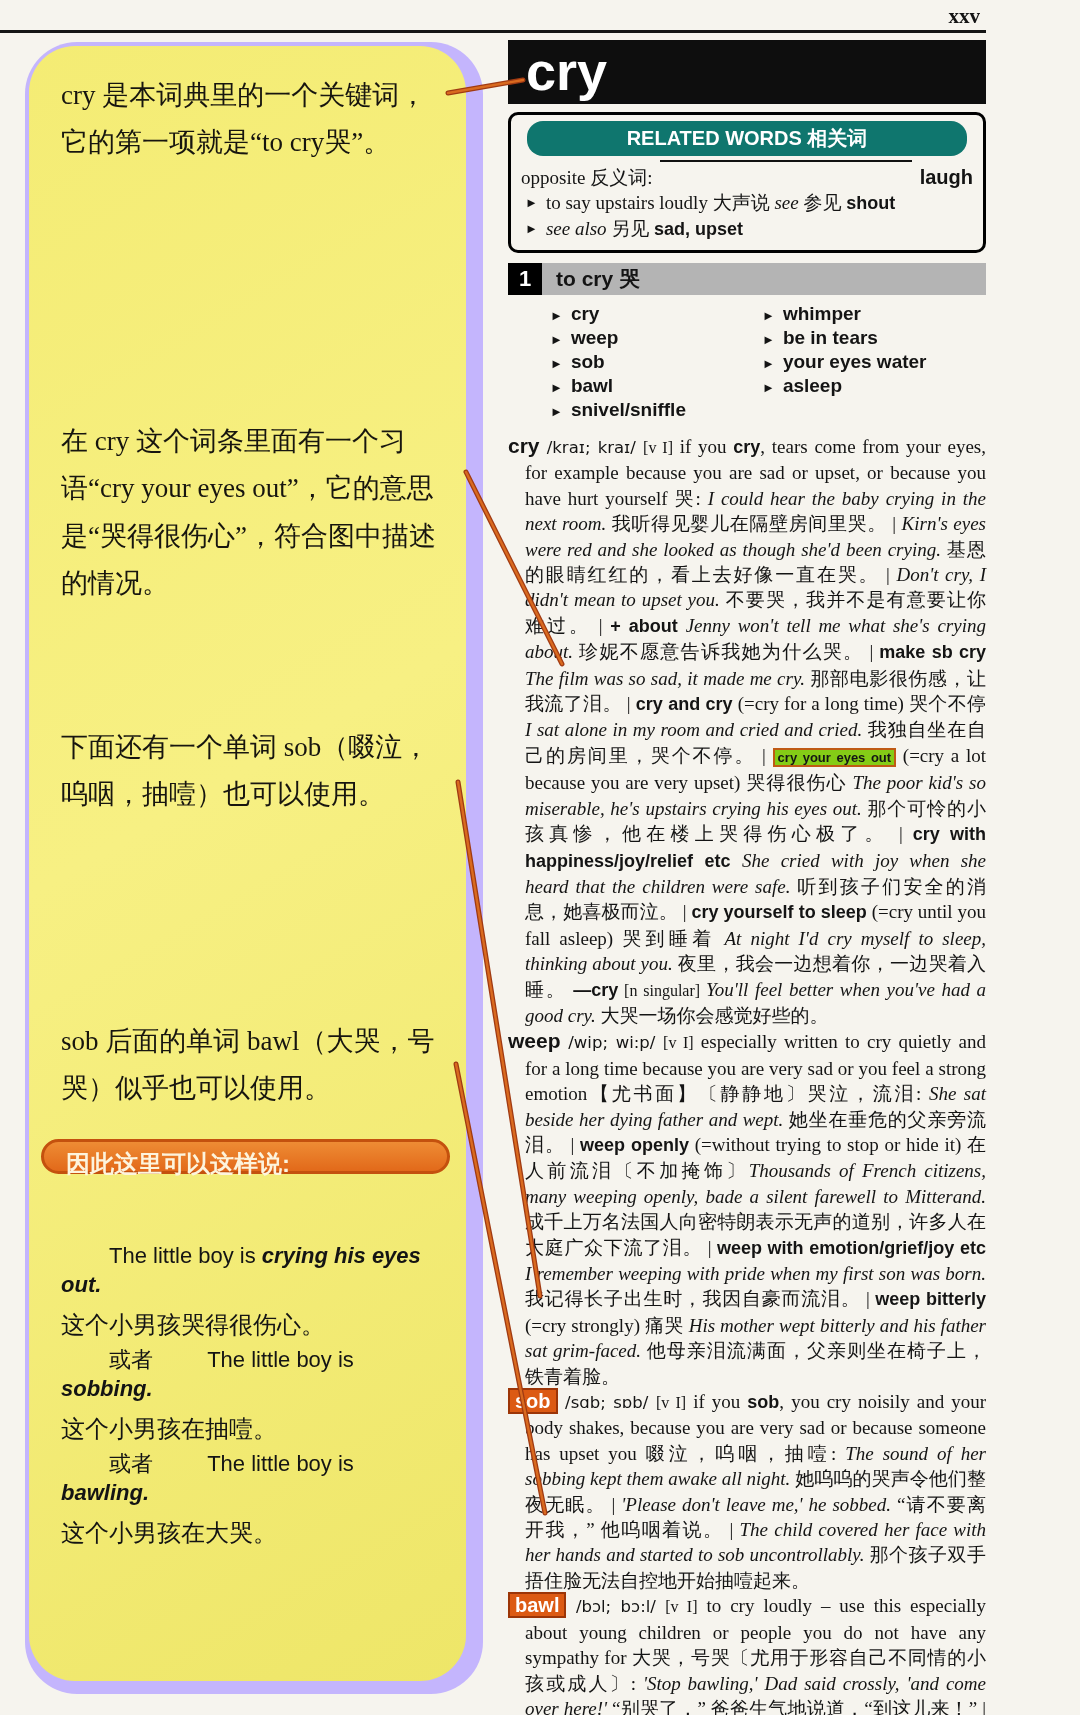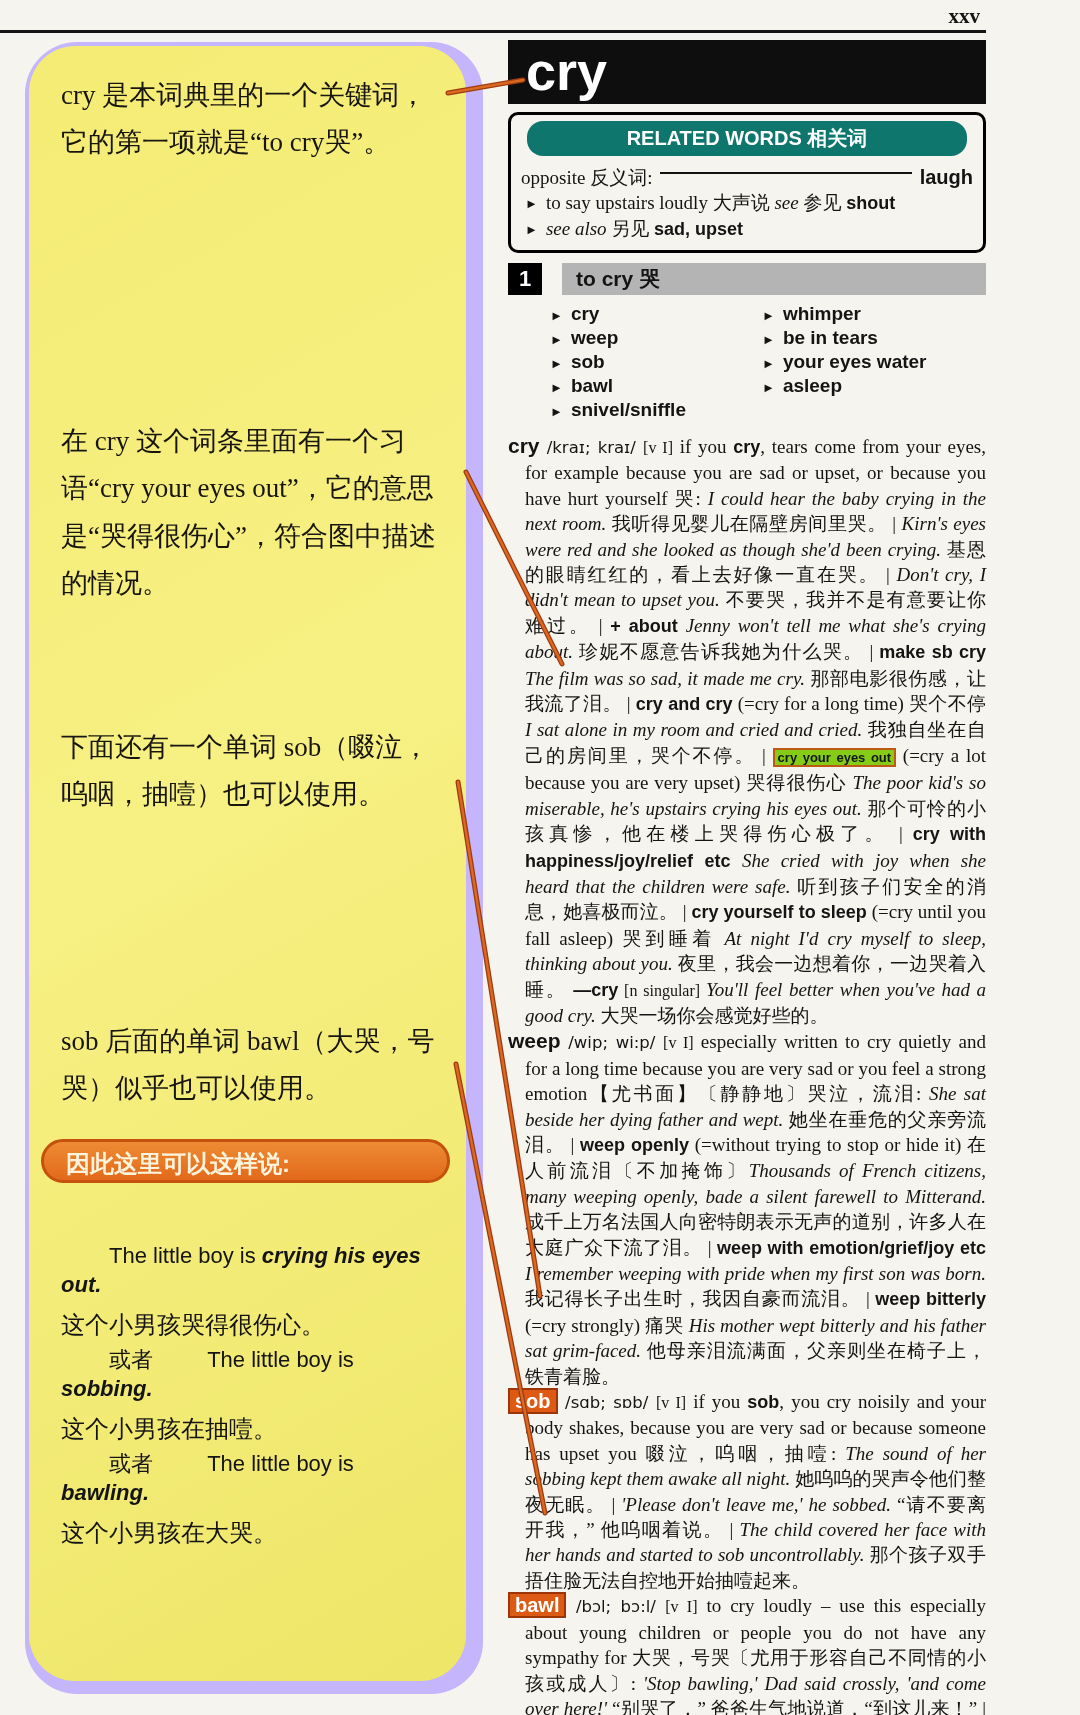--- a/index.html
+++ b/index.html
@@ -9,47 +9,47 @@
   .page-num{position:absolute;top:4px;right:100px;font-family:"Liberation Serif",serif;
             font-weight:bold;font-size:21px;}
   .top-rule{position:absolute;top:30px;left:0;width:986px;height:3px;background:#151515;}
   
   .card-outer{position:absolute;left:25px;top:42px;width:458px;height:1652px;
               background:#c4b5fd;border-radius:52px;}
   .card{position:absolute;left:4px;top:4px;right:17px;bottom:13px;border-radius:46px;
         background:linear-gradient(150deg,#f4ec74 0%,#f7f083 45%,#eee668 100%);}
   .note{position:absolute;left:32px;right:22px;font-size:27px;line-height:1.75;
         color:#17150f;font-family:"Liberation Serif","DejaVu Sans",serif;}
-  .pill{position:absolute;left:12px;right:16px;height:44px;border-radius:26px;
+  .pill{position:absolute;left:12px;right:16px;height:35px;border-radius:26px;
         background:linear-gradient(#ee8c34,#e2691a);border:3px solid #c4510e;
         color:#fdf4dd;font-family:"Liberation Sans",sans-serif;font-weight:bold;
         font-size:24px;line-height:44px;padding-left:22px;box-sizing:border-box;}
   .example{position:absolute;left:32px;right:20px;}
   .ex-en{font-family:"Liberation Sans",sans-serif;font-weight:bold;font-size:22px;line-height:1.3;}
   .ex-zh{font-size:24px;margin-top:10px;}
   .s-exb{font-family:"Liberation Sans",sans-serif;font-weight:normal;margin-left:48px;}
   .s-exbi{font-family:"Liberation Sans",sans-serif;font-weight:bold;font-style:italic;}
   
   .dict{position:absolute;left:508px;top:40px;width:478px;}
   .hw-bar{height:64px;background:#0e0e0e;margin-bottom:8px;}
   .hw-bar span{color:#fff;font-family:"Liberation Sans",sans-serif;font-weight:bold;
                font-size:54px;line-height:62px;padding-left:18px;display:inline-block;}
   .rel-box{border:3px solid #000;border-radius:10px;padding:6px 10px 8px;margin-bottom:10px;}
   .rel-pill{background:#0f766e;color:#fff;border-radius:16px;text-align:center;
             font-family:"Liberation Sans",sans-serif;font-weight:bold;font-size:20px;
             padding:4px 0;margin:0 6px 9px;}
-  .rel-row{font-size:19px;line-height:25px;display:flex;align-items:center;}
+  .rel-row{font-size:19px;line-height:25px;display:flex;align-items:flex-start;}
   .op-rule{flex:1;border-top:2.5px solid #111;margin:0 8px;transform:translateY(-5px);}
   .op-word{font-family:"Liberation Sans",sans-serif;font-weight:bold;font-size:20px;}
   .tri{font-size:13px;margin:0 8px 0 4px;flex:none;}
   .sec-bar{display:flex;margin:2px 0 8px;}
   .sec-num{width:34px;height:32px;background:#000;color:#fff;text-align:center;
            font-family:"Liberation Sans",sans-serif;font-weight:bold;font-size:22px;line-height:32px;}
   .sec-title{flex:1;background:#b4b4b4;font-family:"Liberation Sans",sans-serif;
-             font-weight:bold;font-size:21px;line-height:32px;padding-left:14px;margin-left:20px;}
+             font-weight:bold;font-size:21px;line-height:32px;padding-left:14px;margin-left:0;}
   .wl{display:flex;padding-left:42px;margin-bottom:10px;}
   .wl-col1{width:212px;}
   .wl-row{font-family:"Liberation Sans",sans-serif;font-weight:bold;font-size:19px;line-height:22px;
           display:flex;align-items:baseline;}
   .wl-row .tri{margin:0 8px 0 0;}
   .sense{margin:0;font-size:19px;line-height:25.4px;text-align:justify;
          padding-left:17px;text-indent:-17px;}
   .s-hw{font-family:"Liberation Sans",sans-serif;font-weight:bold;font-size:21px;}
   .s-b{font-family:"Liberation Sans",sans-serif;font-weight:bold;font-size:18px;}
   .s-i{font-style:italic;}

